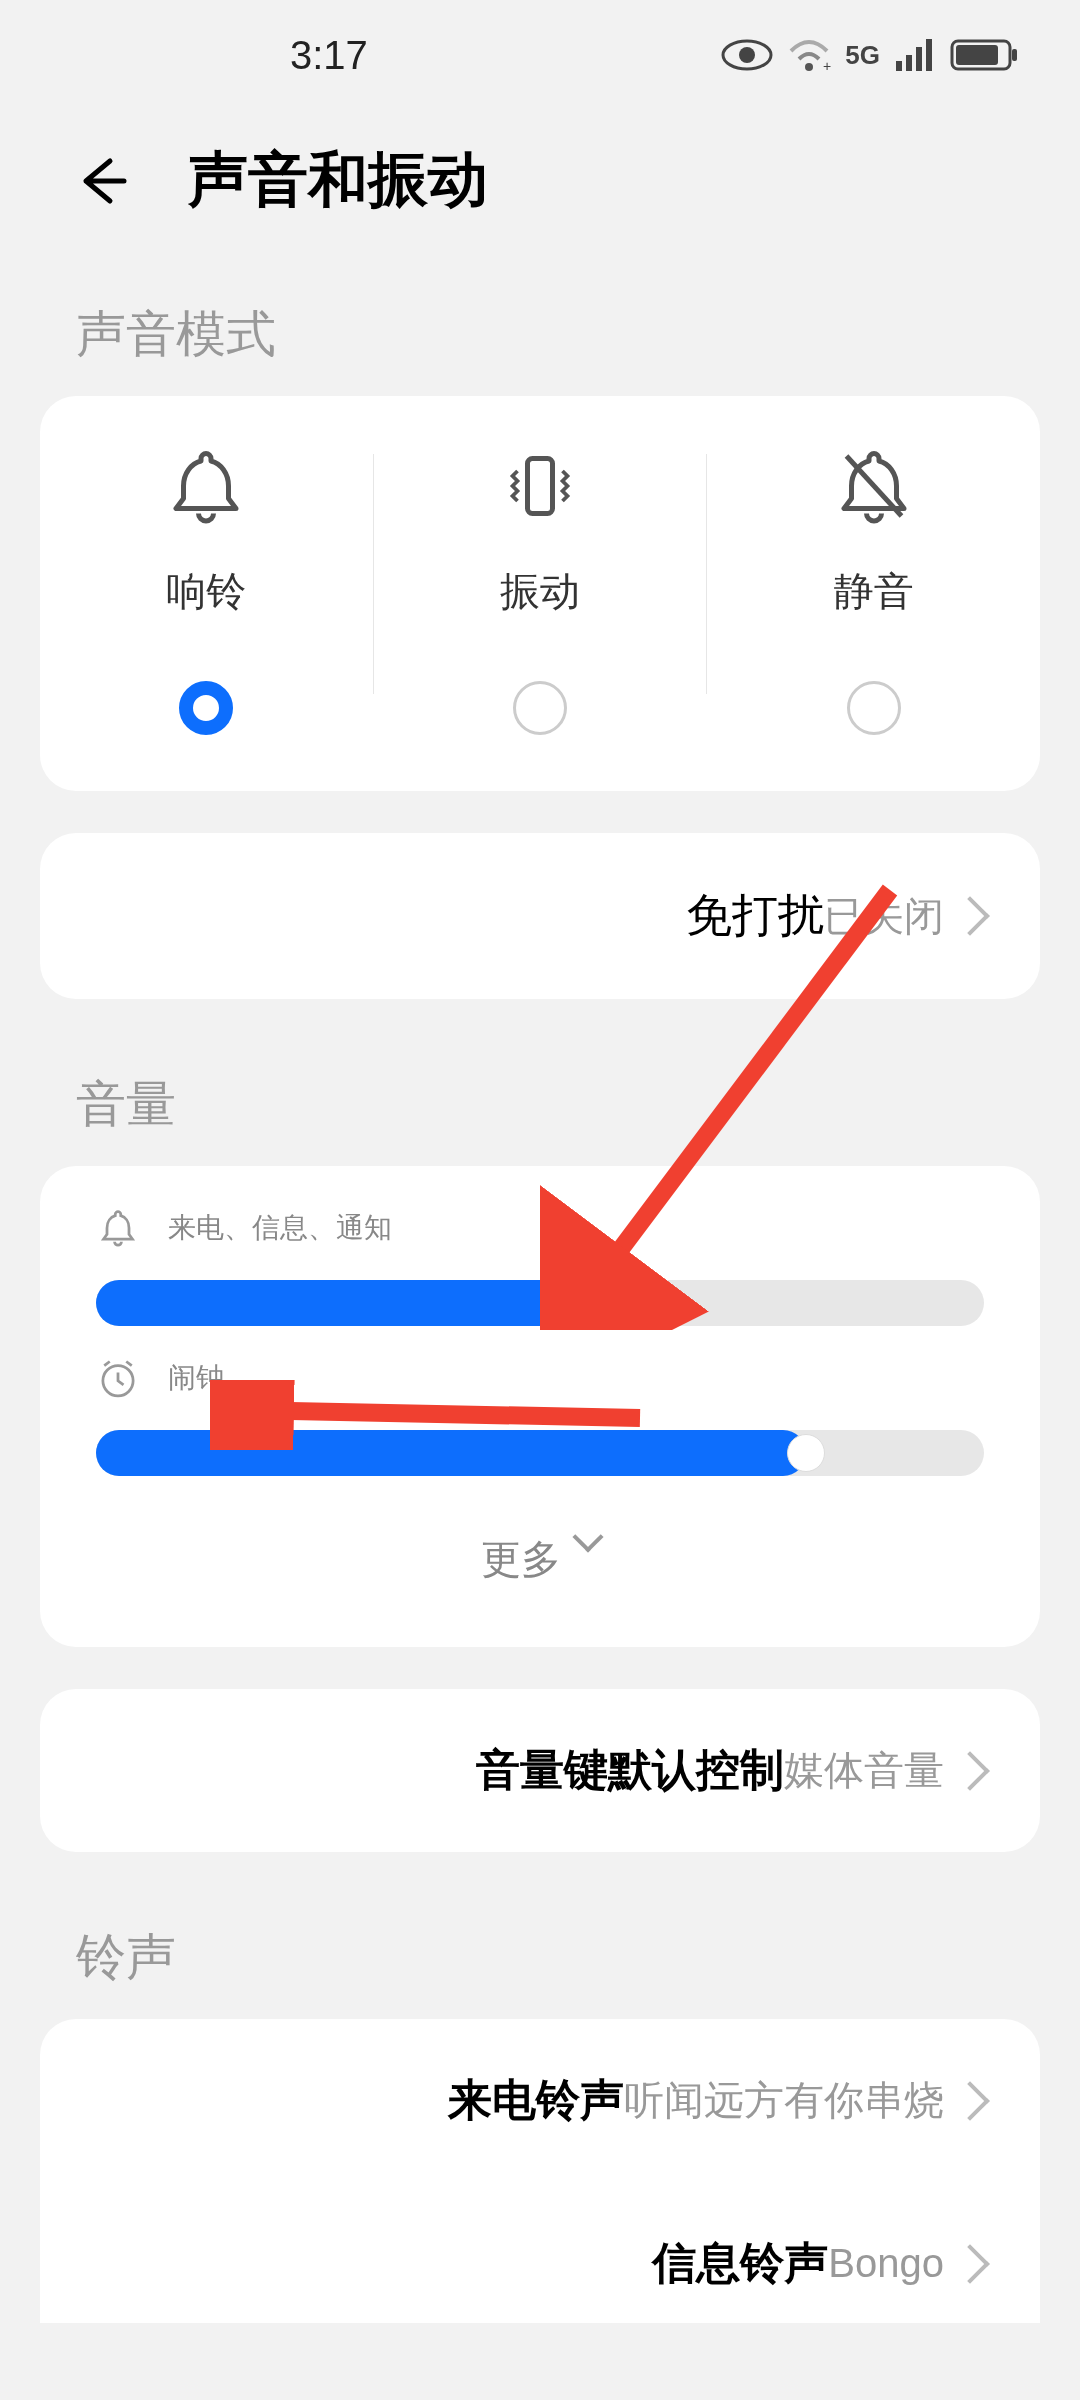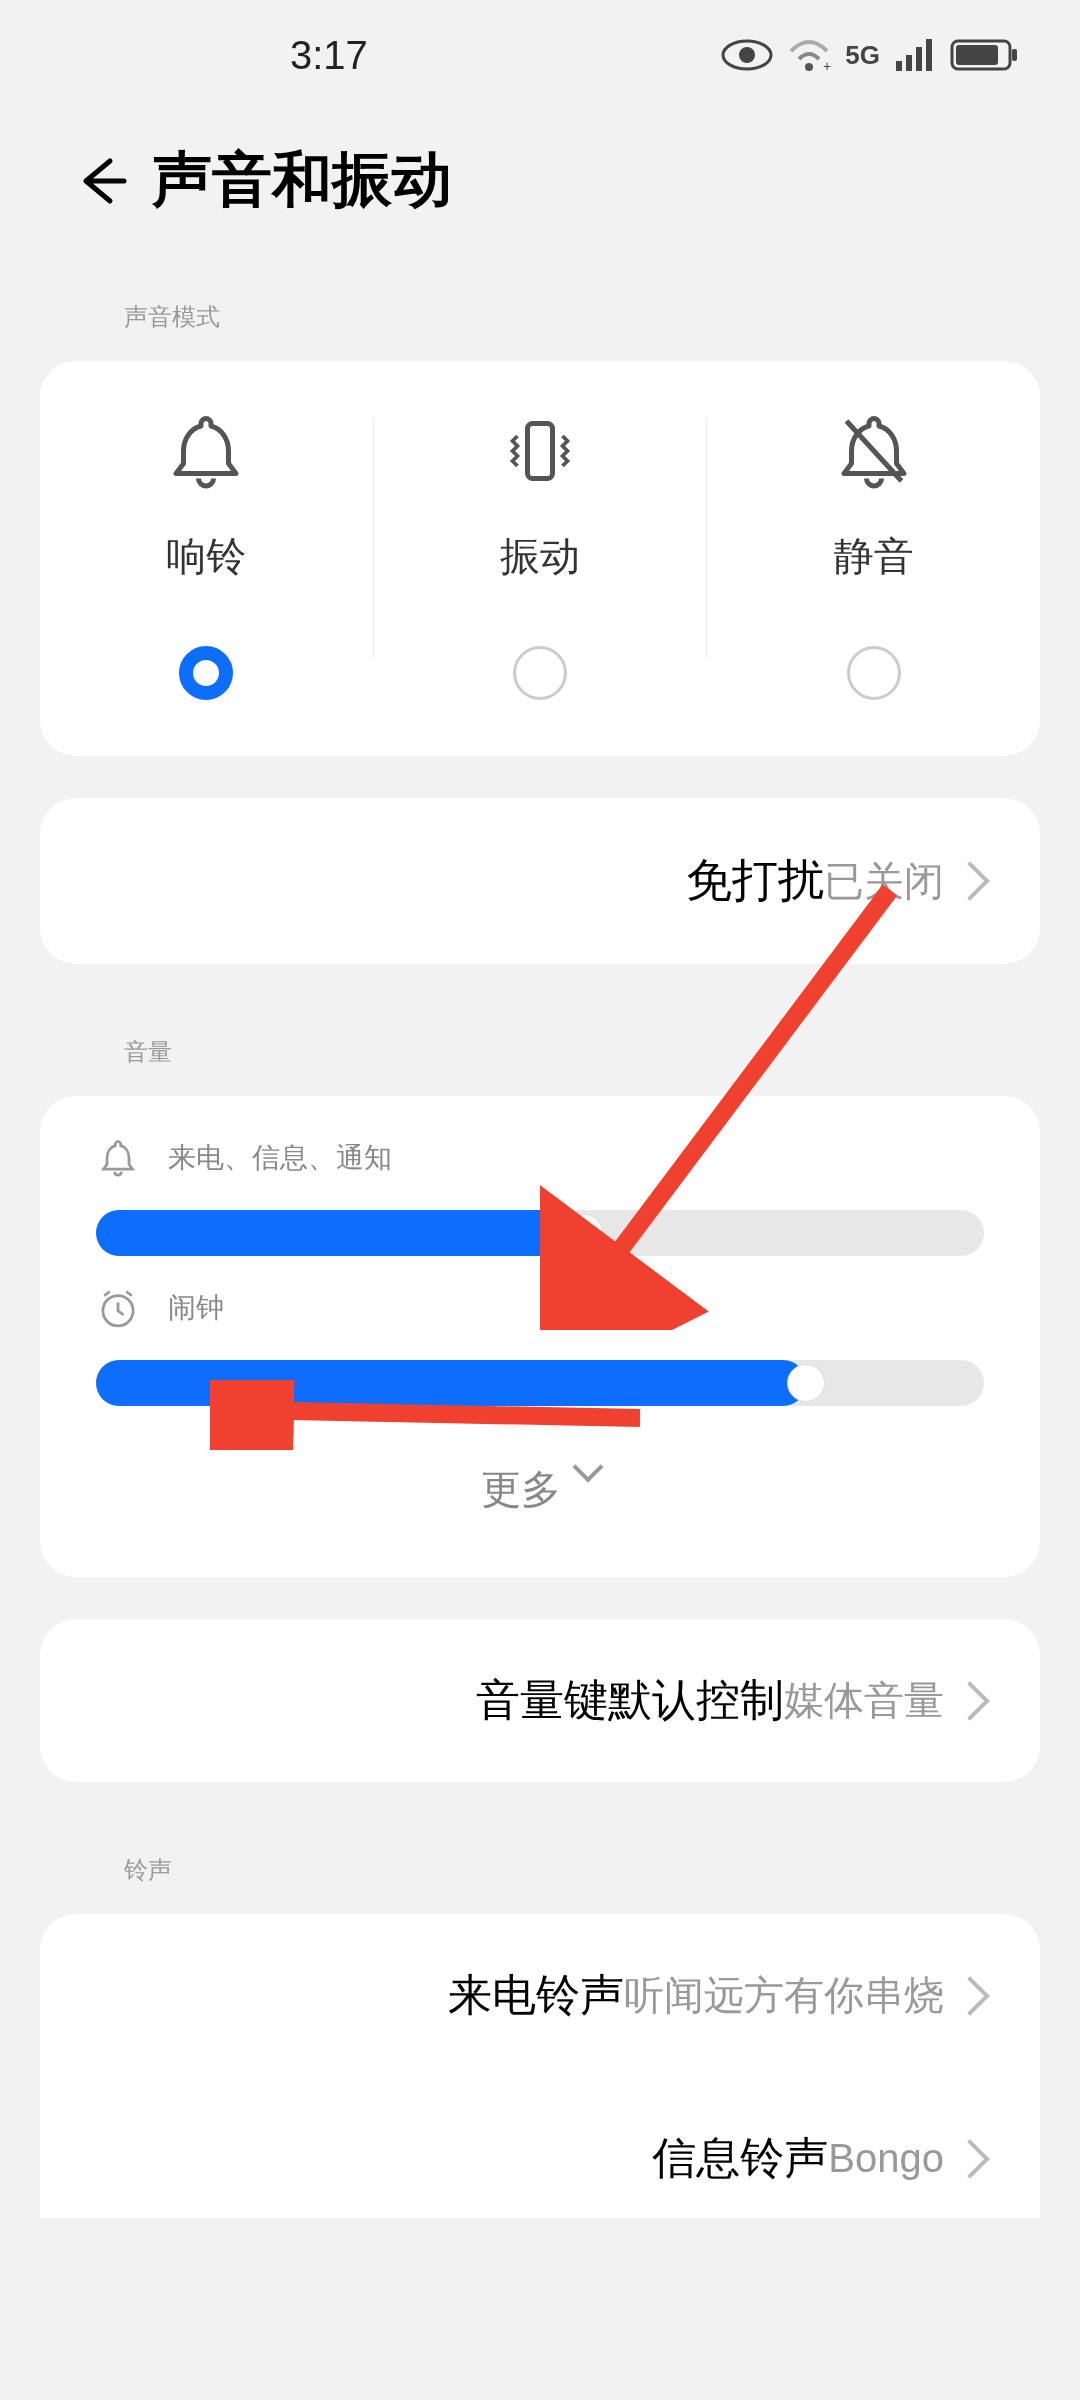--- a/index.html
+++ b/index.html
@@ -22,27 +22,26 @@
       font-weight: 500;
     }
     .status-time { margin-left: 230px; font-size: 40px; color: #222; }
     .status-icons { display: flex; align-items: center; gap: 14px; }
     .header {
       display: flex;
       align-items: center;
       padding: 30px 40px 50px 72px;
     }
     .back-btn { width: 60px; height: 60px; display:flex; align-items:center; justify-content:center; }
-    .page-title { font-size: 60px; font-weight: 600; margin-left: 20px; }
+    .page-title { font-size: 60px; font-weight: 600; margin-left: 56px; }
     .section-label {
-      font-size: 24px;
+      font-size: 50px;
       color: #999;
       padding: 30px 76px 28px;
       font-weight: 400;
-      margin-left: 48px;
     }
     .card {
       background: #fff;
       border-radius: 36px;
       margin: 0 40px 42px;
       padding: 0;
     }
     .mode-row {
       display: flex;
       padding: 50px 0 56px;
@@ -71,21 +70,21 @@
     .radio.selected {
       border: 14px solid #0d6efd;
     }
     .row-item {
       display: flex;
       align-items: center;
       justify-content: flex-end;
       padding: 52px 56px;
     }
     .row-title { font-size: 46px; font-weight: 500; }
-    .row-title-sm { font-size: 44px; font-weight: 400; margin-left: 34px; }
+    .row-title-sm { font-size: 44px; font-weight: 700; margin-left: 34px; }
     .row-val { font-size: 40px; color: #999; display:flex; align-items:center; gap:12px;}
     .chevron { width: 28px; height: 28px; border-top: 4px solid #bbb; border-right:4px solid #bbb; transform: rotate(45deg); }
     .vol-card { padding: 40px 56px 30px; }
     .vol-group { margin-bottom: 30px; }
     .vol-label-row { display:flex; align-items:center; gap: 28px; margin-bottom: 30px; }
     .vol-label { font-size: 28px; color:#888; }
     .vol-small-icon { color:#888; }
     .slider {
       height: 46px;
       border-radius: 26px;

